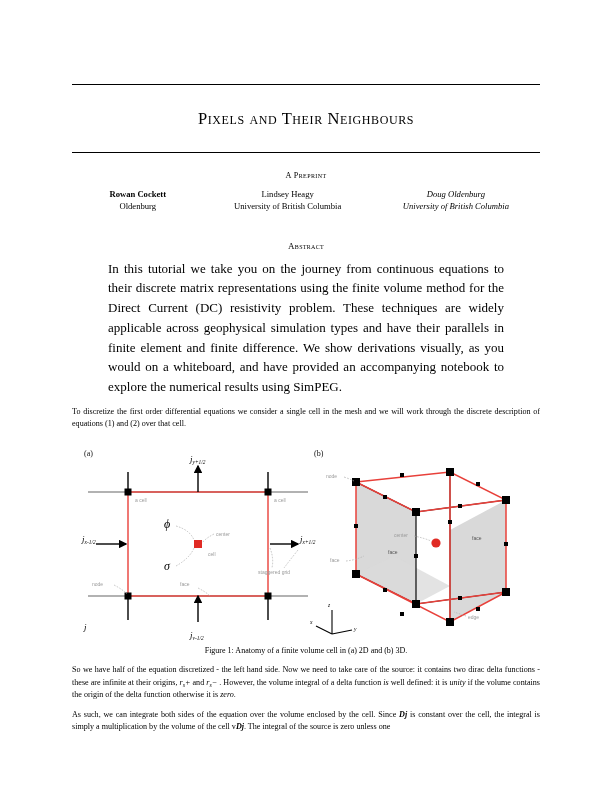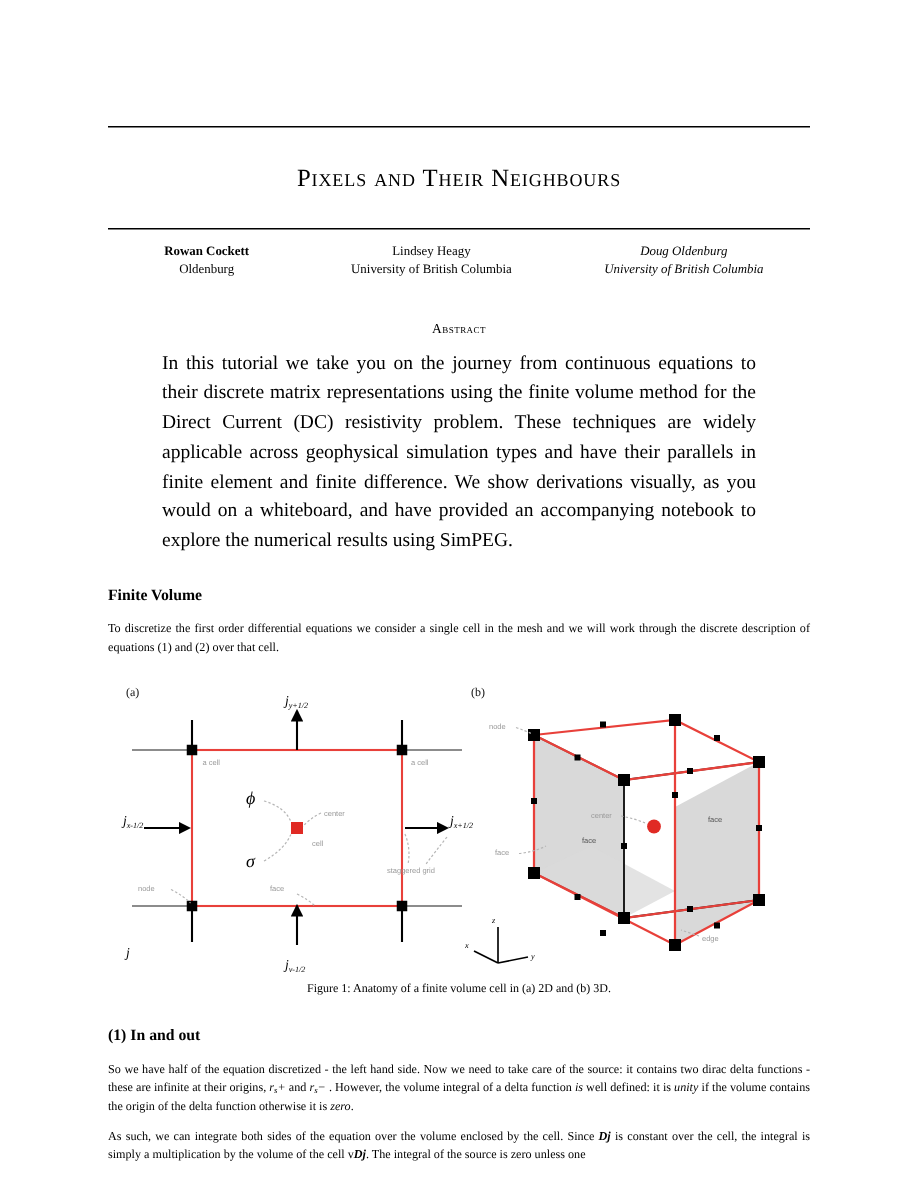--- a/index.html
+++ b/index.html
@@ -134,41 +134,41 @@
   .axlab { font-family: "Liberation Serif", serif; font-size: 5.5px; fill: #000; font-style: italic; }
 </style>
 </head>
 <body>
 
 <div class="page">
 
   <div class="rule-thick title-rule-top"></div>
   <h1 class="doc-title">Pixels and Their Neighbours</h1>
   <div class="rule-thick title-rule-bottom"></div>
+  <div class="preprint">A Preprint</div>
 
   <div class="authors">
     <div class="author author-1">
       <div class="author-name">Rowan Cockett</div>
       <div class="author-affil">Oldenburg</div>
     </div>
     <div class="author author-2">
       <div class="author-name plain">Lindsey Heagy</div>
       <div class="author-affil">University of British Columbia</div>
     </div>
     <div class="author author-3">
       <div class="author-name plain">Doug Oldenburg</div>
       <div class="author-affil">University of British Columbia</div>
     </div>
   </div>
 
   <div class="abstract-head">Abstract</div>
   <div class="abstract-body">In this tutorial we take you on the journey from continuous equations to their discrete matrix representations using the finite volume method for the Direct Current (DC) resistivity problem. These techniques are widely applicable across geophysical simulation types and have their parallels in finite element and finite difference. We show derivations visually, as you would on a whiteboard, and have provided an accompanying notebook to explore the numerical results using SimPEG.</div>
 
 
-  <h2 class="section">Finite Volume</h2>
   <p class="body">To discretize the first order differential equations we consider a single cell in the mesh and we will work through the discrete description of equations (1) and (2) over that cell.</p>
 
   <div class="figure">
     <div class="figure-canvas">
 
       <svg width="240" height="196" viewBox="0 0 240 196" style="position:absolute;left:8px;top:0;">
 
         <text x="4" y="12" class="ann" style="fill:#111;font-size:8px;font-family:'Liberation Serif',serif;">(a)</text>
 
         <line x1="8" y1="48" x2="228" y2="48" stroke="#666" stroke-width="1.1"></line>
@@ -312,19 +312,18 @@
           <text x="18" y="163" class="axlab">z</text>
           <text x="0" y="180" class="axlab">x</text>
           <text x="44" y="187" class="axlab">y</text>
         </g>
       </svg>
 
     </div>
     <div class="figure-caption">Figure 1: Anatomy of a finite volume cell in (a) 2D and (b) 3D.</div>
   </div>
 
-  <h2 class="section">(1) In and out</h2>
 
   <p class="body">So we have half of the equation discretized - the left hand side. Now we need to take care of the source: it contains two dirac delta functions - these are infinite at their origins, <span class="mvar">r<span class="msub">s</span>+</span> and <span class="mvar">r<span class="msub">s</span>−</span> . However, the volume integral of a delta function <i>is</i> well defined: it is <i>unity</i> if the volume contains the origin of the delta function otherwise it is <i>zero</i>.</p>
 
   <p class="body tight">As such, we can integrate both sides of the equation over the volume enclosed by the cell. Since <b class="mvar">Dj</b> is constant over the cell, the integral is simply a multiplication by the volume of the cell v<b class="mvar">Dj</b>. The integral of the source is zero unless one</p>
 
 </div>
 
 </body></html>

